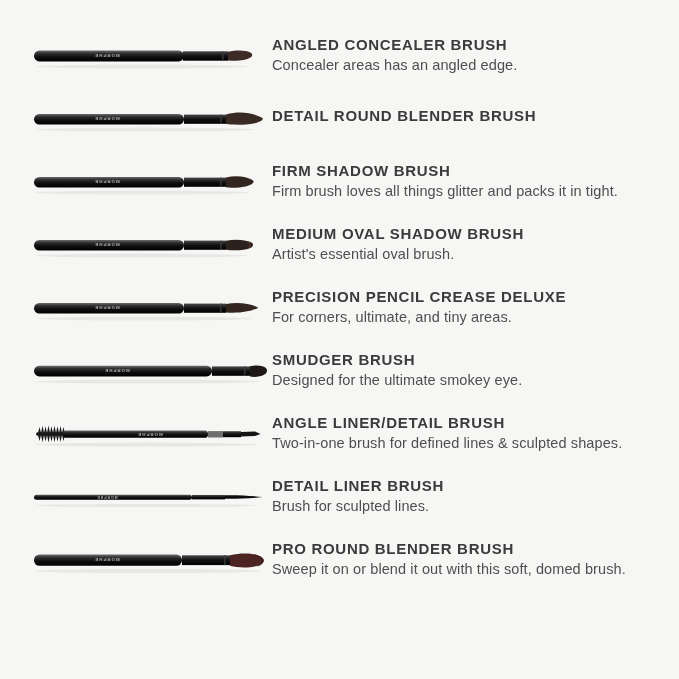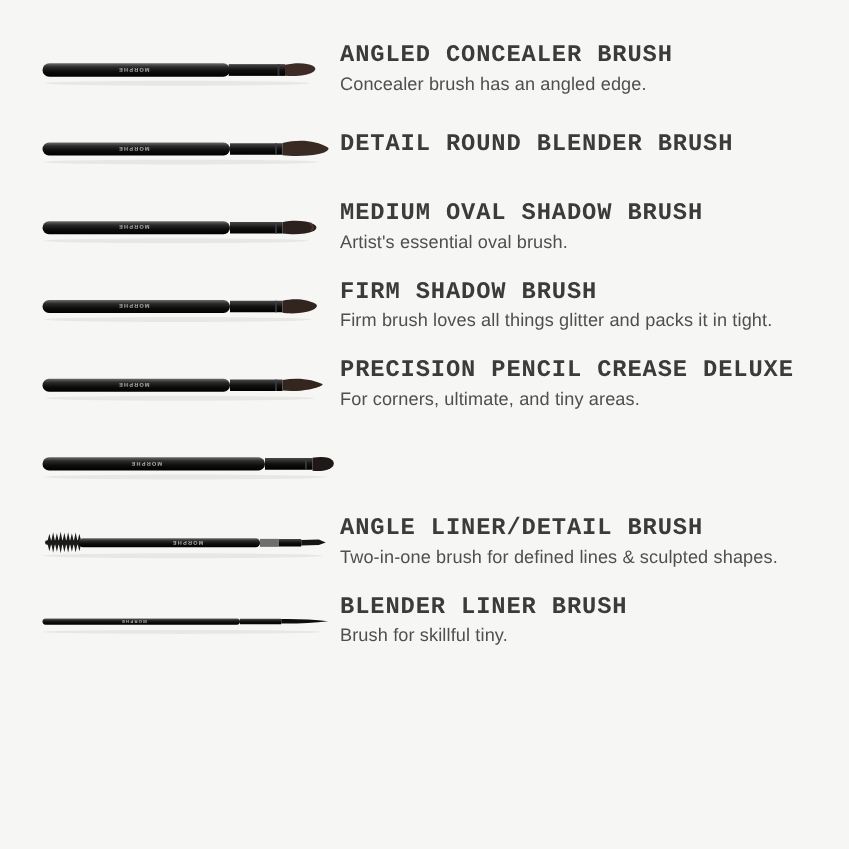--- a/index.html
+++ b/index.html
@@ -10,24 +10,23 @@
   }
   .page{position:relative;width:679px;height:679px;}
   .rows{position:absolute;top:24px;left:0;right:0;}
   .row{display:flex;align-items:center;height:63px;}
   .figure{flex:0 0 272px;width:272px;box-sizing:border-box;padding-left:32px;
           display:flex;align-items:center;}
   .figure svg{display:block;}
   .text{flex:1;min-width:0;padding-right:10px;}
   .title{
     margin:0 0 6px 0;
-    font-size:19px;font-weight:bold;letter-spacing:0.7px;
+    font-size:15px;font-weight:bold;letter-spacing:0.7px;
     color:var(--title-color,#3b3b3b);line-height:1.05;
     white-space:nowrap;
-    font-family:Liberation Mono, monospace;
   }
   .desc{
     margin:0;font-size:14.5px;letter-spacing:0.1px;
     color:var(--desc-color,#4f4f4f);line-height:1.1;
     white-space:nowrap;
   }
   .defs{position:absolute;width:0;height:0;}
   .morphe-label{font-family:"Liberation Sans",sans-serif;font-size:4.4px;
     font-weight:bold;letter-spacing:1px;fill:#b0b0b0;}
 </style>
@@ -59,73 +58,73 @@
           <ellipse cx="110" cy="25.6" rx="106" ry="2" fill="#000" opacity="0.06"></ellipse>
           <rect x="2" y="9.6" width="150" height="10.8" rx="5.4" fill="url(#hg)"></rect>
           <text class="morphe-label" x="75" y="16.7" text-anchor="middle" transform="rotate(180 75 15)">MORPHE</text>
           <rect x="151" y="10.3" width="45" height="9.4" fill="url(#fg)"></rect>
           <rect x="190" y="10.3" width="1.6" height="9.4" fill="#3d3d3d" opacity="0.8"></rect>
           <path d="M196,10.8 C205,8.8 214,9.3 218.2,11.5 C220.8,12.9 221,14.7 218.4,16.6 C214,19.6 204,20.3 196,19.5 Z" fill="#3e2b25"></path>
         </svg>
       </div>
       <div class="text">
         <h3 class="title">ANGLED CONCEALER BRUSH</h3>
-        <p class="desc">Concealer brush has an angled edge.</p>
+        <p class="desc">Concealer areas has an angled edge.</p>
       </div>
     </div>
 
 
     <div class="row">
       <div class="figure">
         <svg width="236" height="30" viewBox="0 0 236 30">
           <ellipse cx="113" cy="25.6" rx="110" ry="2" fill="#000" opacity="0.06"></ellipse>
           <rect x="2" y="10" width="150" height="10.4" rx="5.2" fill="url(#hg)"></rect>
           <text class="morphe-label" x="75" y="16.7" text-anchor="middle" transform="rotate(180 75 15)">MORPHE</text>
           <rect x="152" y="10.6" width="42" height="9.2" fill="url(#fg)"></rect>
           <rect x="188" y="10.6" width="1.6" height="9.2" fill="#3d3d3d" opacity="0.8"></rect>
           <path d="M194,10.4 C208,6.9 221,8.7 230,13.7 C232.3,15 229.8,17.6 223,19.2 C211,21.5 200,20.7 194,20.1 Z" fill="#3a2a24"></path>
         </svg>
       </div>
       <div class="text">
         <h3 class="title">DETAIL ROUND BLENDER BRUSH</h3>
+      </div>
+    </div>
+
+    <div class="row">
+      <div class="figure">
+        <svg width="236" height="30" viewBox="0 0 236 30">
+          <ellipse cx="110" cy="25.6" rx="107" ry="2" fill="#000" opacity="0.06"></ellipse>
+          <rect x="2" y="10" width="150" height="10.4" rx="5.2" fill="url(#hg)"></rect>
+          <text class="morphe-label" x="75" y="16.7" text-anchor="middle" transform="rotate(180 75 15)">MORPHE</text>
+          <rect x="152" y="10.6" width="42" height="9.2" fill="url(#fg)"></rect>
+          <rect x="188" y="10.6" width="1.6" height="9.2" fill="#3d3d3d" opacity="0.8"></rect>
+          <path d="M194,10.6 C204,8.1 214.6,9.6 220.4,13 C223.4,14.8 220.4,17.8 213.6,19.4 C205,21.3 198,20.7 194,20.2 Z" fill="#32241e"></path>
+        </svg>
+      </div>
+      <div class="text">
+        <h3 class="title">FIRM SHADOW BRUSH</h3>
+        <p class="desc">Firm brush loves all things glitter and packs it in tight.</p>
       </div>
     </div>
 
     <div class="row">
       <div class="figure">
         <svg width="236" height="30" viewBox="0 0 236 30">
           <ellipse cx="109" cy="25.6" rx="106" ry="2" fill="#000" opacity="0.06"></ellipse>
           <rect x="2" y="10" width="150" height="10.4" rx="5.2" fill="url(#hg)"></rect>
           <text class="morphe-label" x="75" y="16.7" text-anchor="middle" transform="rotate(180 75 15)">MORPHE</text>
           <rect x="152" y="10.6" width="42" height="9.2" fill="url(#fg)"></rect>
           <rect x="188" y="10.6" width="1.6" height="9.2" fill="#3d3d3d" opacity="0.8"></rect>
           <path d="M194,10.8 C202.6,8.9 213,9.4 219,12.3 C221.8,13.7 221.8,16 219,17.8 C212.4,20.8 201.6,20.8 194,19.7 Z" fill="#2d211e"></path>
           <path d="M215.5,11.6 C218.6,13 219.2,15.9 216.6,17.8" stroke="#57362e" stroke-width="1.4" fill="none" opacity="0.85"></path>
         </svg>
       </div>
       <div class="text">
         <h3 class="title">MEDIUM OVAL SHADOW BRUSH</h3>
         <p class="desc">Artist's essential oval brush.</p>
-      </div>
-    </div>
-
-    <div class="row">
-      <div class="figure">
-        <svg width="236" height="30" viewBox="0 0 236 30">
-          <ellipse cx="110" cy="25.6" rx="107" ry="2" fill="#000" opacity="0.06"></ellipse>
-          <rect x="2" y="10" width="150" height="10.4" rx="5.2" fill="url(#hg)"></rect>
-          <text class="morphe-label" x="75" y="16.7" text-anchor="middle" transform="rotate(180 75 15)">MORPHE</text>
-          <rect x="152" y="10.6" width="42" height="9.2" fill="url(#fg)"></rect>
-          <rect x="188" y="10.6" width="1.6" height="9.2" fill="#3d3d3d" opacity="0.8"></rect>
-          <path d="M194,10.6 C204,8.1 214.6,9.6 220.4,13 C223.4,14.8 220.4,17.8 213.6,19.4 C205,21.3 198,20.7 194,20.2 Z" fill="#32241e"></path>
-        </svg>
-      </div>
-      <div class="text">
-        <h3 class="title">FIRM SHADOW BRUSH</h3>
-        <p class="desc">Firm brush loves all things glitter and packs it in tight.</p>
       </div>
     </div>
 
     <div class="row">
       <div class="figure">
         <svg width="236" height="30" viewBox="0 0 236 30">
           <ellipse cx="112" cy="25.6" rx="108" ry="2" fill="#000" opacity="0.06"></ellipse>
           <rect x="2" y="10" width="150" height="10.4" rx="5.2" fill="url(#hg)"></rect>
           <text class="morphe-label" x="75" y="16.7" text-anchor="middle" transform="rotate(180 75 15)">MORPHE</text>
           <rect x="152" y="10.6" width="42" height="9.2" fill="url(#fg)"></rect>
@@ -142,20 +141,24 @@
     <div class="row">
       <div class="figure">
         <svg width="236" height="30" viewBox="0 0 236 30">
           <ellipse cx="116" cy="25.6" rx="113" ry="2" fill="#000" opacity="0.06"></ellipse>
           <rect x="2" y="9.8" width="178" height="10.6" rx="5.3" fill="url(#hg)"></rect>
           <text class="morphe-label" x="85" y="16.7" text-anchor="middle" transform="rotate(180 85 15)">MORPHE</text>
           <rect x="180" y="10.4" width="38" height="9.4" fill="url(#fg)"></rect>
           <rect x="212" y="10.4" width="1.6" height="9.4" fill="#3d3d3d" opacity="0.8"></rect>
           <path d="M218,10.2 C226,8.8 231.6,9.8 233.9,12.1 C235.8,14.1 235.3,16.7 232.4,18.5 C227.6,21.2 222,21.2 218,20.5 Z" fill="#1e1816"></path>
         </svg>
+      </div>
+      <div class="text">
+        <h3 class="title">SMUDGER BRUSH</h3>
+        <p class="desc">Designed for the ultimate smokey eye.</p>
       </div>
     </div>
 
     <div class="row">
       <div class="figure">
         <svg width="236" height="30" viewBox="0 0 236 30">
           <ellipse cx="114" cy="25.6" rx="112" ry="2" fill="#000" opacity="0.06"></ellipse>
           <rect x="4" y="13.2" width="30" height="3.6" rx="1.8" fill="#1a1a1a"></rect>
           <path d="M6,14 L7.5,8 L9,14 L10.5,6.8 L12,14 L13.5,7.6 L15,14 L16.5,6.4 L18,14 L19.5,7.2 L21,14 L22.5,6.8 L24,14 L25.5,7.6 L27,14 L28.5,7 L30,14 L31.5,8 L33,14 Z" fill="#1c1c1c"></path>
           <path d="M6,16 L7.5,22 L9,16 L10.5,23.2 L12,16 L13.5,22.4 L15,16 L16.5,23.6 L18,16 L19.5,22.8 L21,16 L22.5,23.2 L24,16 L25.5,22.4 L27,16 L28.5,23 L30,16 L31.5,22 L33,16 Z" fill="#1c1c1c"></path>
@@ -176,20 +179,37 @@
       <div class="figure">
         <svg width="236" height="30" viewBox="0 0 236 30">
           <ellipse cx="114" cy="23.5" rx="112" ry="1.6" fill="#000" opacity="0.06"></ellipse>
           <rect x="2" y="12.7" width="158" height="5" rx="2.5" fill="url(#hg)"></rect>
           <text class="morphe-label" x="75" y="16.2" text-anchor="middle" transform="rotate(180 75 15)" style="font-size:3.4px">MORPHE</text>
           <rect x="160" y="13" width="33" height="4.4" fill="url(#fg)"></rect>
           <path d="M193,13.2 C206,13 219,13.6 230.5,15 C219,16.5 206,16.9 193,16.8 Z" fill="#0d0d0d"></path>
         </svg>
       </div>
       <div class="text">
-        <h3 class="title">BLENDER LINER BRUSH</h3>
-        <p class="desc">Brush for skillful tiny.</p>
-      </div>
-    </div>
-
+        <h3 class="title">DETAIL LINER BRUSH</h3>
+        <p class="desc">Brush for sculpted lines.</p>
+      </div>
+    </div>
+
+    <div class="row">
+      <div class="figure">
+        <svg width="236" height="30" viewBox="0 0 236 30">
+          <ellipse cx="116" cy="26" rx="113" ry="2.1" fill="#000" opacity="0.06"></ellipse>
+          <rect x="2" y="9.6" width="148" height="11.2" rx="5.5" fill="url(#hg)"></rect>
+          <text class="morphe-label" x="75" y="16.7" text-anchor="middle" transform="rotate(180 75 15)">MORPHE</text>
+          <rect x="150" y="10.3" width="48" height="9.8" fill="url(#fg)"></rect>
+          <rect x="192" y="10.3" width="1.6" height="9.8" fill="#3d3d3d" opacity="0.8"></rect>
+          <path d="M198,10.2 C210,7.3 222,8 228.6,11.4 C233.4,14 233,17.6 227.6,20 C219,23.4 206,22.8 198,20.8 Z" fill="#4c2523"></path>
+          <path d="M222,9.6 C227.5,11 230.8,13.6 230.6,16.4 C230.4,18.4 228.4,20 225.4,21" stroke="#2c1414" stroke-width="1.2" fill="none" opacity="0.6"></path>
+        </svg>
+      </div>
+      <div class="text">
+        <h3 class="title">PRO ROUND BLENDER BRUSH</h3>
+        <p class="desc">Sweep it on or blend it out with this soft, domed brush.</p>
+      </div>
+    </div>
 
   </div>
 </div>
 
 </body></html>

